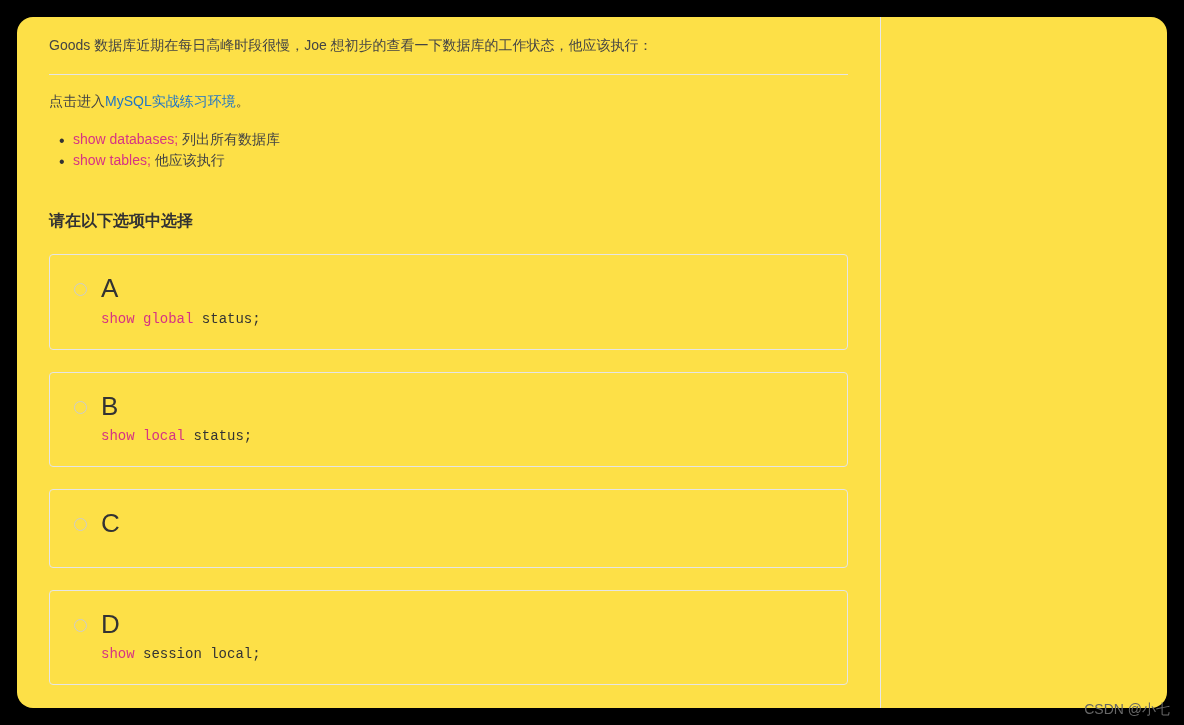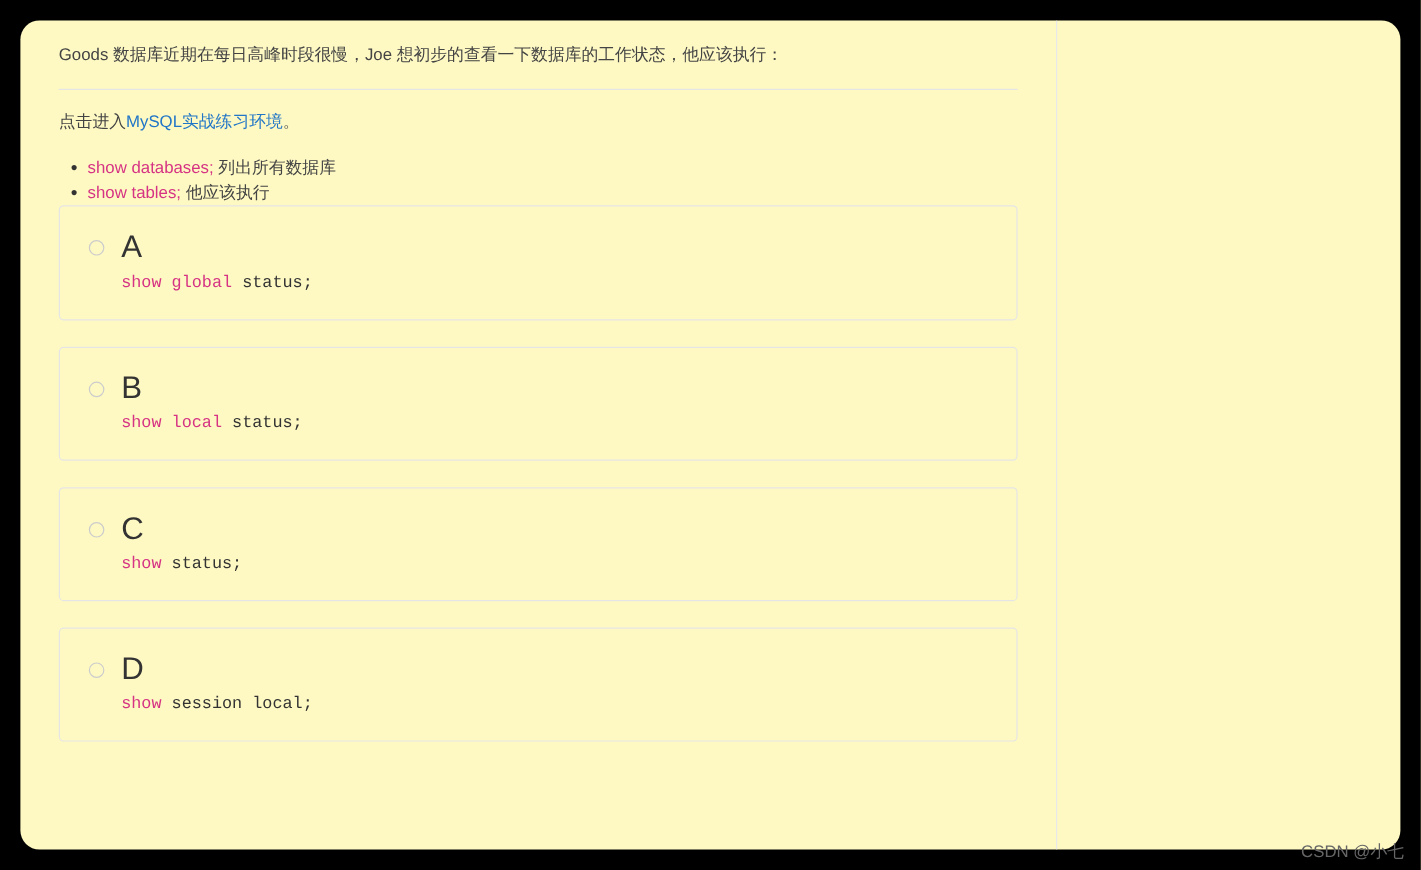--- a/index.html
+++ b/index.html
@@ -9,21 +9,21 @@
     }
     body {
       background: #000;
       font-family: -apple-system, BlinkMacSystemFont, "Segoe UI", "PingFang SC", "Microsoft YaHei", sans-serif;
       width: 1184px;
       height: 725px;
       overflow: hidden;
       position: relative;
     }
     .page-container {
-      background: #fef9c3;
+      background: #fde047;
       border-radius: 16px;
       margin: 17px;
       height: 691px;
       display: flex;
       overflow: hidden;
     }
     .main-content {
       flex: 1;
       padding: 17px 32px 0 32px;
       overflow-y: auto;
@@ -143,20 +143,21 @@
 
     <ul class="cmd-list">
       <li>
         <span class="code-hl">show databases;</span><span> 列出所有数据库</span>
       </li>
       <li>
         <span class="code-hl">show tables;</span><span> 他应该执行</span>
       </li>
     </ul>
 
+    <h3 class="options-heading">请在以下选项中选择</h3>
 
     <div class="option-card">
       <div class="radio-circle"></div>
       <div class="option-body">
         <div class="option-letter">A</div>
         <div class="code-line"><span class="kw">show</span><span> </span><span class="kw">global</span><span> status;</span></div>
       </div>
     </div>
 
     <div class="option-card">
@@ -164,21 +165,20 @@
       <div class="option-body">
         <div class="option-letter">B</div>
         <div class="code-line"><span class="kw">show</span><span> </span><span class="kw">local</span><span> status;</span></div>
       </div>
     </div>
 
     <div class="option-card">
       <div class="radio-circle"></div>
       <div class="option-body">
         <div class="option-letter">C</div>
-        <div class="code-line"><span class="kw">show</span><span> status;</span></div>
       </div>
     </div>
 
     <div class="option-card">
       <div class="radio-circle"></div>
       <div class="option-body">
         <div class="option-letter">D</div>
         <div class="code-line"><span class="kw">show</span><span> session local;</span></div>
       </div>
     </div>

